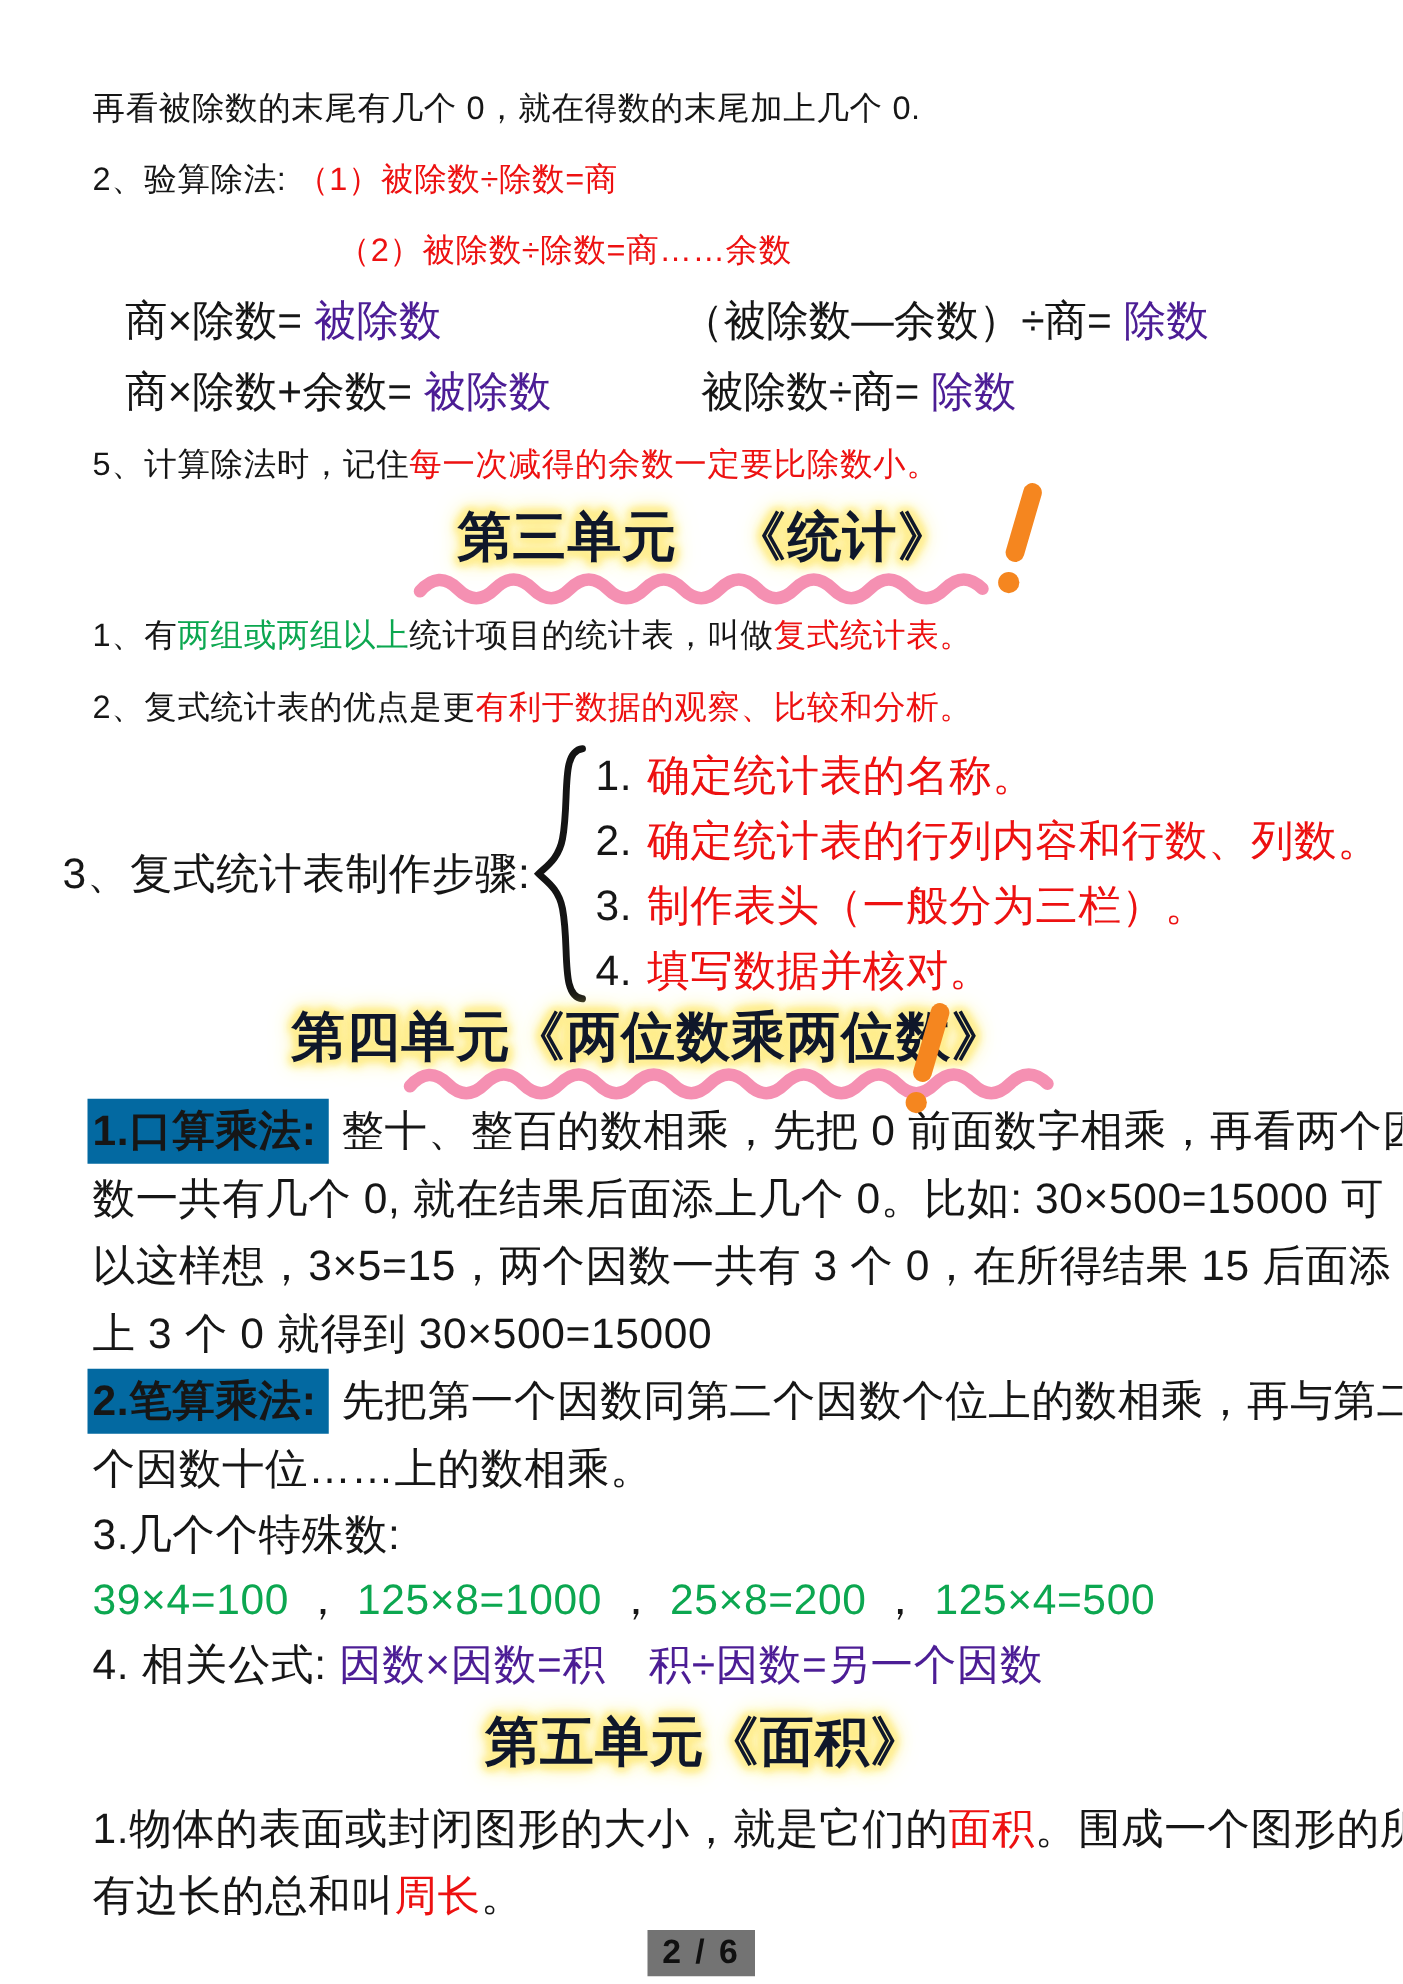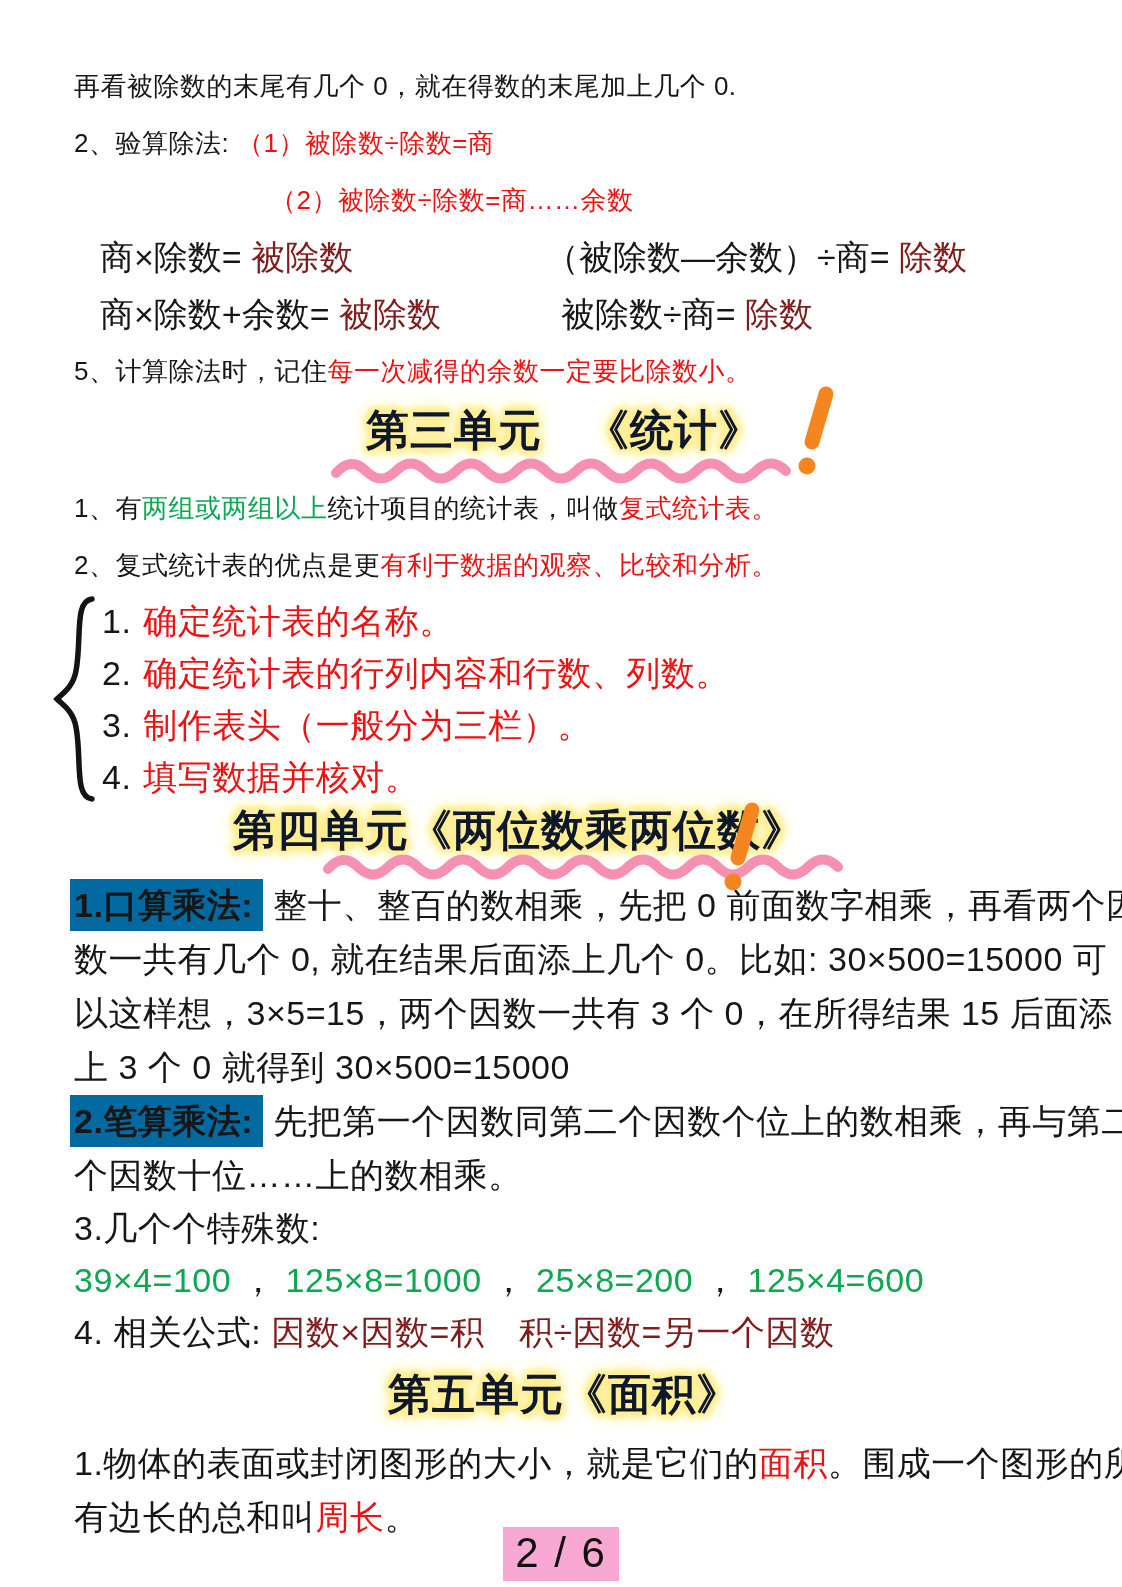--- a/index.html
+++ b/index.html
@@ -12,21 +12,21 @@
     color:#161616;
     overflow:hidden;
   }
   .content { padding:58px 68px 0 74px; }
 
   .line { font-size:26px; line-height:57px; white-space:nowrap; letter-spacing:0.5px; }
   .para-line { font-size:34px; line-height:54px; white-space:nowrap; letter-spacing:0.5px; }
   .tight { line-height:52px; }
 
   .red   { color:#ED1111; }
-  .blue  { color:#7f1d1d; }
+  .blue  { color:#4c1d95; }
   .green { color:#0CA750; }
 
   .indent-f2 { padding-left:196px; }
 
   .formula-row { display:flex; font-size:34px; line-height:57px; white-space:nowrap; }
   .formula-row .col-left { width:471px; padding-left:26px; }
   .shift-right { margin-left:16px; }
 
   .unit-heading { position:relative; text-align:center; }
   .u3 { height:76px; margin-top:4px; }
@@ -60,23 +60,23 @@
     background:#0369a1;
     font-weight:bold;
     padding:7px 10px 7px 4px;
     margin-left:-4px;
     margin-top:12px;
   }
 
   .footer { position:absolute; left:0; right:0; bottom:6px; text-align:center; }
   .page-badge {
     display:inline-block;
-    background:#f9a8d4;
+    background:#737373;
     color:#101010;
-    font-size:42px; font-weight:normal;
+    font-size:27px; font-weight:bold;
     padding:2px 12px 4px 12px;
     letter-spacing:2px;
   }
 </style>
 </head>
 <body>
 
 <div class="page">
   <div class="content">
 
@@ -104,20 +104,21 @@
       <svg class="excl excl-u3" width="52" height="94" viewBox="0 0 52 94">
         <line x1="38" y1="10" x2="24" y2="58" stroke="#F5861F" stroke-width="15" stroke-linecap="round"></line>
         <circle cx="19" cy="82" r="8.5" fill="#F5861F"></circle>
       </svg>
     </div>
 
     <div class="line"><span>1、有</span><span class="green">两组或两组以上</span><span>统计项目的统计表，叫做</span><span class="red">复式统计表。</span></div>
     <div class="line"><span>2、复式统计表的优点是更</span><span class="red">有利于数据的观察、比较和分析。</span></div>
 
     <div class="steps-row">
+      <div class="steps-label">3、复式统计表制作步骤:</div>
       <svg class="brace-svg" width="48" height="212" viewBox="0 0 48 212">
         <path d="M42 6 C24 8 32 46 26 78 C23 94 13 100 7 106 C13 112 23 118 26 134 C32 166 24 204 42 206" fill="none" stroke="#141414" stroke-width="5.5" stroke-linecap="round"></path>
       </svg>
       <div class="steps-list">
         <div class="step-line"><span class="step-num">1.</span><span class="red">确定统计表的名称。</span></div>
         <div class="step-line"><span class="step-num">2.</span><span class="red">确定统计表的行列内容和行数、列数。</span></div>
         <div class="step-line"><span class="step-num">3.</span><span class="red">制作表头（一般分为三栏）。</span></div>
         <div class="step-line"><span class="step-num">4.</span><span class="red">填写数据并核对。</span></div>
       </div>
     </div>
@@ -135,21 +136,21 @@
 
     <div class="para-line"><span class="hl-label">1.口算乘法:</span><span> 整十、整百的数相乘，先把 0 前面数字相乘，再看两个因</span></div>
     <div class="para-line">数一共有几个 0, 就在结果后面添上几个 0。比如: 30×500=15000  可</div>
     <div class="para-line">以这样想，3×5=15，两个因数一共有 3 个 0，在所得结果 15 后面添</div>
     <div class="para-line">上 3 个 0 就得到 30×500=15000</div>
 
     <div class="para-line"><span class="hl-label">2.笔算乘法:</span><span> 先把第一个因数同第二个因数个位上的数相乘，再与第二</span></div>
     <div class="para-line">个因数十位……上的数相乘。</div>
 
     <div class="para-line tight">3.几个个特殊数:</div>
-    <div class="para-line tight"><span class="green">39×4=100</span><span> ， </span><span class="green">125×8=1000</span><span> ， </span><span class="green">25×8=200</span><span> ， </span><span class="green">125×4=600</span></div>
+    <div class="para-line tight"><span class="green">39×4=100</span><span> ， </span><span class="green">125×8=1000</span><span> ， </span><span class="green">25×8=200</span><span> ， </span><span class="green">125×4=500</span></div>
 
     <div class="para-line tight"><span>4. 相关公式: </span><span class="blue">因数×因数=积　积÷因数=另一个因数</span></div>
 
     <div class="unit-heading u5">
       <span class="glow-text">第五单元《面积》</span>
     </div>
 
     <div class="para-line" style="margin-top:14px;"><span>1.物体的表面或封闭图形的大小，就是它们的</span><span class="red">面积</span><span>。围成一个图形的所</span></div>
     <div class="para-line"><span>有边长的总和叫</span><span class="red">周长</span><span>。</span></div>
 

